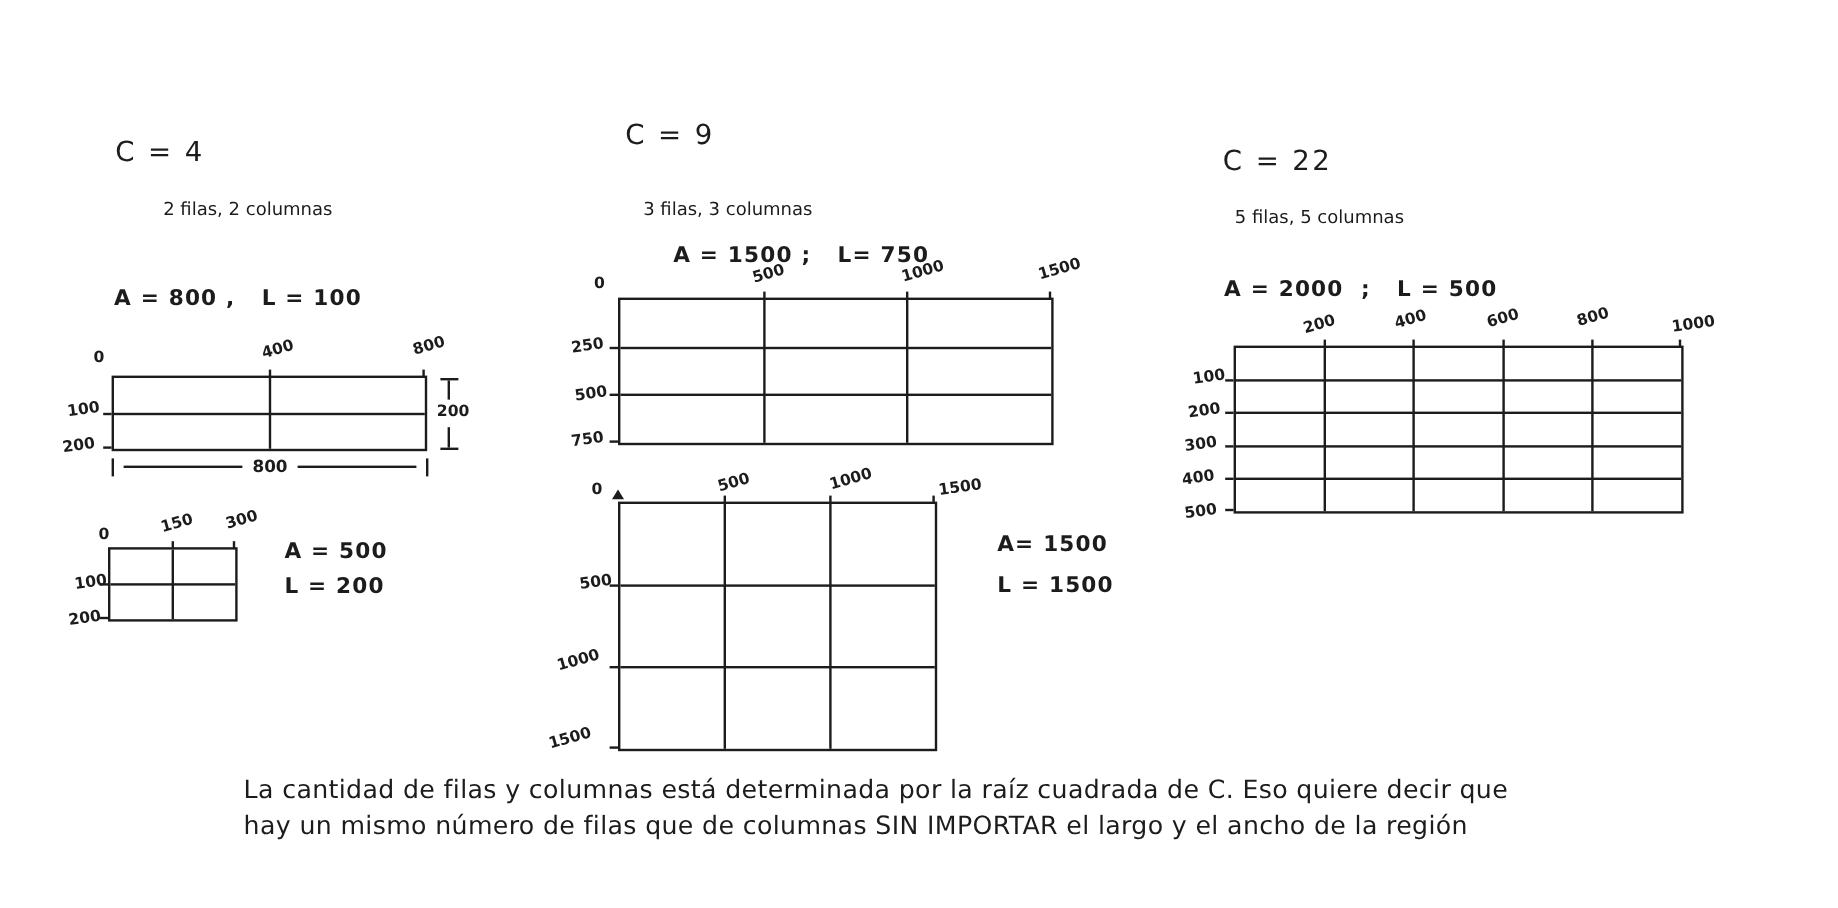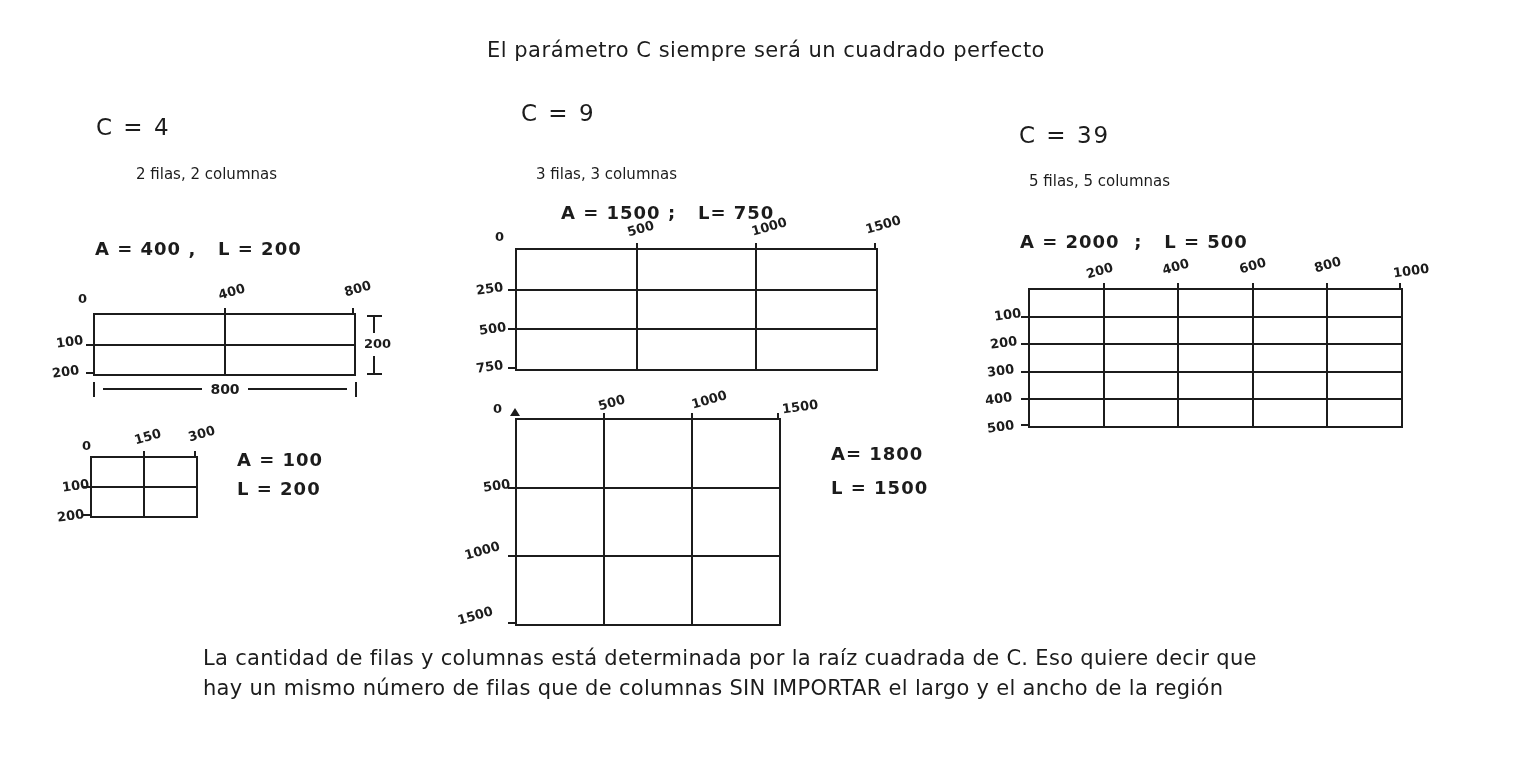--- a/index.html
+++ b/index.html
@@ -35,26 +35,25 @@
   .up-arrow { position:absolute; width:0; height:0;
     border-left:5px solid transparent; border-right:5px solid transparent;
     border-bottom:8px solid #1c1c1c; }
   .footer-line { position:absolute; font-size:21px; letter-spacing:.3px; white-space:pre; }
 </style>
 </head>
 <body>
 
 <div class="canvas">
 
-  <div class="lbl title-lbl">El parámetro C siempre será un cuadrado perfecto</div>
 
   <div>
     <div class="lbl c-lbl" style="left:96px;top:114px">C = 4</div>
     <div class="lbl sub-lbl" style="left:136px;top:165px">2 filas, 2 columnas</div>
-    <div class="lbl params-lbl" style="left:95px;top:238px">A = 400 ,   L = 200</div>
+    <div class="lbl params-lbl" style="left:95px;top:238px">A = 800 ,   L = 100</div>
 
     <div class="grid" style="left:93px;top:313px;width:263px;height:63px">
       <div class="vline" style="left:calc(50% - 1px)"></div>
       <div class="hline" style="top:calc(50% - 1px)"></div>
       <div class="tick-top" style="left:calc(50% - 1px)"></div>
       <div class="tick-top" style="left:calc(100% - 2px)"></div>
       <div class="tick-left" style="top:calc(50% - 1px)"></div>
       <div class="tick-left" style="top:calc(100% - 2px)"></div>
     </div>
     <div class="lbl tick" style="left:78px;top:291px">0</div>
@@ -85,21 +84,21 @@
       <div class="tick-top" style="left:calc(50% - 1px)"></div>
       <div class="tick-top" style="left:calc(100% - 2px)"></div>
       <div class="tick-left" style="top:calc(50% - 1px)"></div>
       <div class="tick-left" style="top:calc(100% - 2px)"></div>
     </div>
     <div class="lbl tick" style="left:82px;top:438px">0</div>
     <div class="lbl tick rot" style="left:134px;top:429px">150</div>
     <div class="lbl tick rot" style="left:188px;top:426px">300</div>
     <div class="lbl tick rot-s" style="left:62px;top:478px">100</div>
     <div class="lbl tick rot-s" style="left:57px;top:508px">200</div>
-    <div class="lbl side-lbl" style="left:237px;top:449px">A = 100</div>
+    <div class="lbl side-lbl" style="left:237px;top:449px">A = 500</div>
     <div class="lbl side-lbl" style="left:237px;top:478px">L = 200</div>
   </div>
 
   <div>
     <div class="lbl c-lbl" style="left:521px;top:100px">C = 9</div>
     <div class="lbl sub-lbl" style="left:536px;top:165px">3 filas, 3 columnas</div>
     <div class="lbl params-lbl" style="left:561px;top:202px">A = 1500 ;   L= 750</div>
 
     <div class="grid" style="left:515px;top:248px;width:363px;height:123px">
       <div class="vline" style="left:calc(33.33% - 1px)"></div>
@@ -134,26 +133,26 @@
       <div class="tick-left" style="top:calc(100% - 2px)"></div>
     </div>
     <div class="up-arrow" style="left:510px;top:408px"></div>
     <div class="lbl tick" style="left:493px;top:401px">0</div>
     <div class="lbl tick rot" style="left:598px;top:395px">500</div>
     <div class="lbl tick rot" style="left:691px;top:392px">1000</div>
     <div class="lbl tick rot-s" style="left:782px;top:399px">1500</div>
     <div class="lbl tick rot-s" style="left:483px;top:478px">500</div>
     <div class="lbl tick rot" style="left:464px;top:543px">1000</div>
     <div class="lbl tick rot" style="left:457px;top:608px">1500</div>
-    <div class="lbl side-lbl" style="left:831px;top:443px">A= 1800</div>
+    <div class="lbl side-lbl" style="left:831px;top:443px">A= 1500</div>
     <div class="lbl side-lbl" style="left:831px;top:477px">L = 1500</div>
   </div>
 
   <div>
-    <div class="lbl c-lbl" style="left:1019px;top:122px">C = 39</div>
+    <div class="lbl c-lbl" style="left:1019px;top:122px">C = 22</div>
     <div class="lbl sub-lbl" style="left:1029px;top:172px">5 filas, 5 columnas</div>
     <div class="lbl params-lbl" style="left:1020px;top:231px">A = 2000  ;   L = 500</div>
 
     <div class="grid" style="left:1028px;top:288px;width:375px;height:140px">
       <div class="vline" style="left:calc(20% - 1px)"></div>
       <div class="vline" style="left:calc(40% - 1px)"></div>
       <div class="vline" style="left:calc(60% - 1px)"></div>
       <div class="vline" style="left:calc(80% - 1px)"></div>
       <div class="hline" style="top:calc(20% - 1px)"></div>
       <div class="hline" style="top:calc(40% - 1px)"></div>

